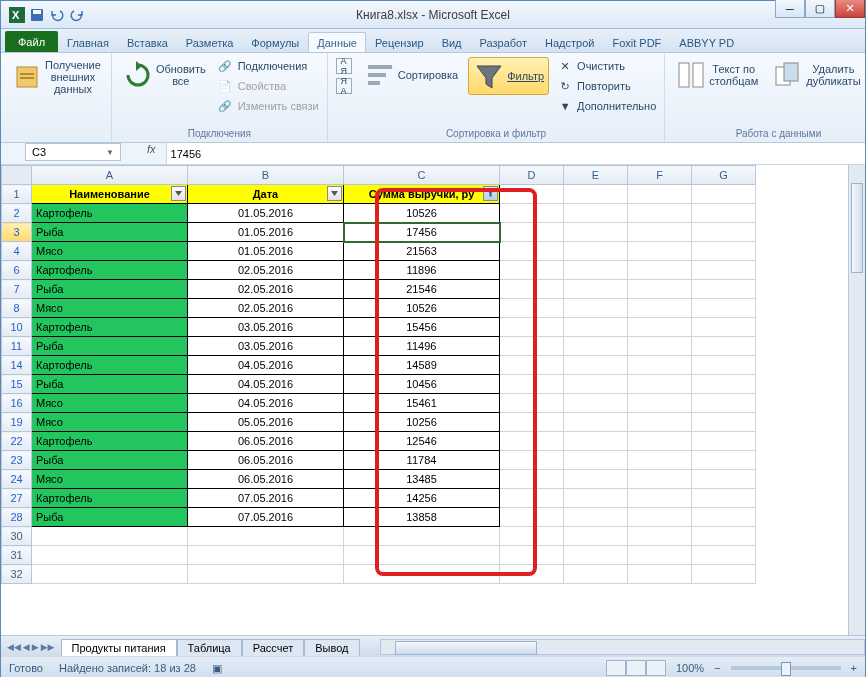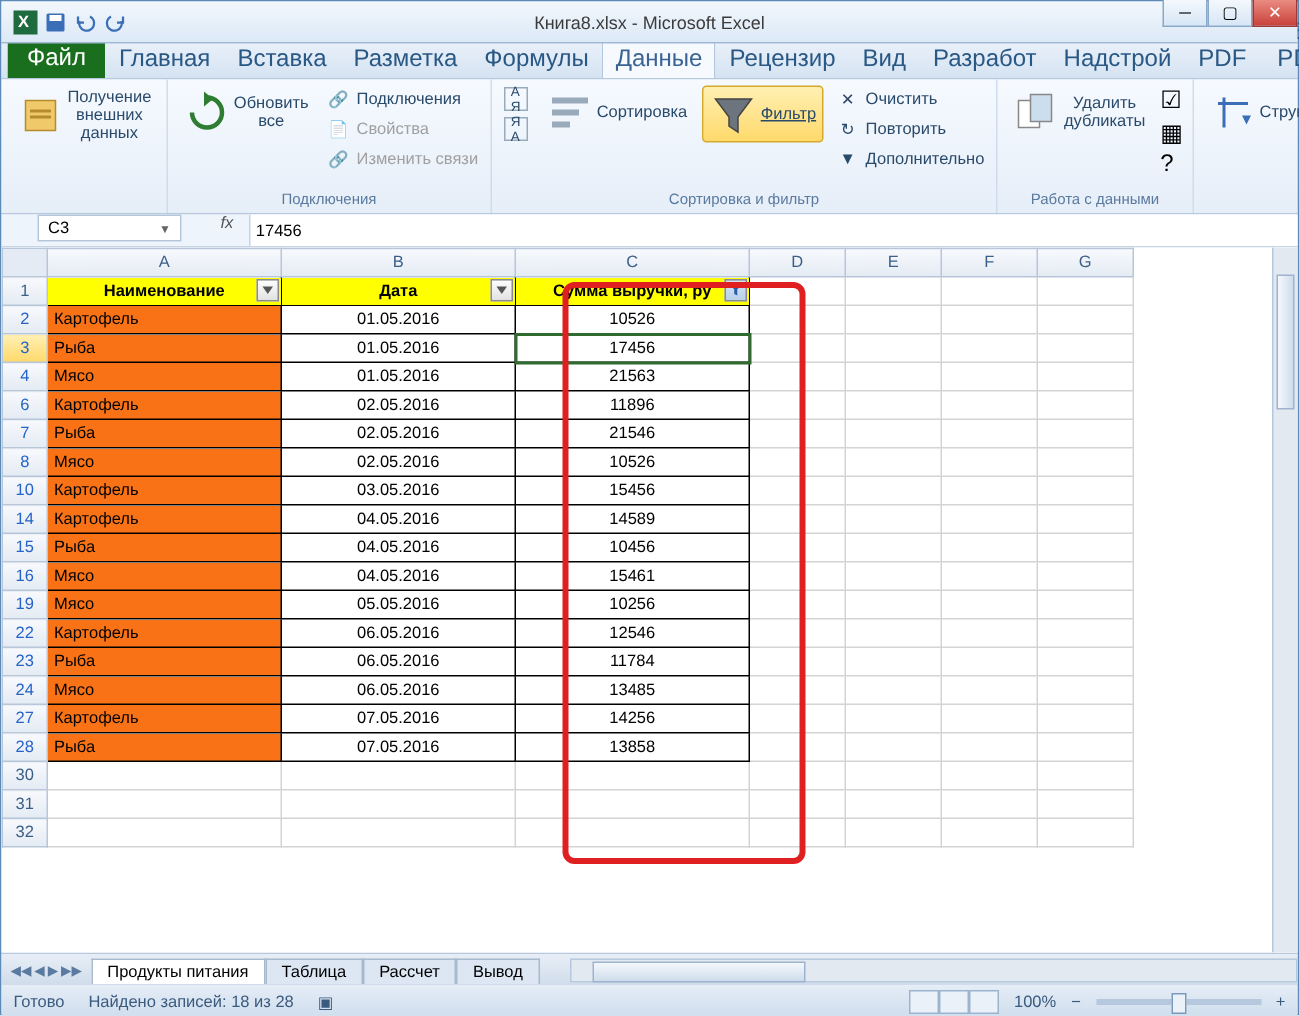--- a/index.html
+++ b/index.html
@@ -8,21 +8,21 @@
 .titlebar { height: 28px; background: linear-gradient(#f2f7fc,#dce9f7); border-bottom: 1px solid #9fb8d4; display: flex; align-items: center; position: relative; }
 .titlebar-left { display: flex; gap: 4px; padding-left: 8px; align-items: center; }
 .xl-icon { width: 16px; height: 16px; background: #1d6b3f; position: relative; }
 .xl-icon::after { content: "X"; color: #fff; font: bold 11px/16px sans-serif; position: absolute; left: 3px; }
 .qat svg { display: block; }
 .title-text { position: absolute; left: 50%; transform: translateX(-50%); font-size: 12px; color: #3b3b3b; }
 .winbtns { position: absolute; right: 0; top: 0; display: flex; }
 .winbtn { width: 30px; height: 18px; border: 1px solid #8aa9c9; border-top: none; background: linear-gradient(#f3f8fd,#d7e6f5); display: flex; align-items: center; justify-content: center; font-size: 11px; margin-top: -1px; }
 .winbtn.close { background: linear-gradient(#e98b81,#c9423b); color: #fff; border-color: #9b3a34; }
 .tabs { height: 24px; background: linear-gradient(#e8f0f9,#d5e3f2); display: flex; align-items: flex-end; padding-left: 4px; border-bottom: 1px solid #b6c8dd; }
-.tab { font-size: 16px; padding: 4px 8px 3px; color: #2a5885; cursor: pointer; border: 1px solid transparent; border-bottom: none; }
+.tab { font-size: 11px; padding: 4px 8px 3px; color: #2a5885; cursor: pointer; border: 1px solid transparent; border-bottom: none; }
 .tab.file { background: #1a6f1f; color: #fff; border-radius: 2px 2px 0 0; padding: 4px 12px; }
 .tab.active { background: #f6faff; border-color: #b6c8dd; border-radius: 2px 2px 0 0; color: #3b6493; }
 .ribbon { height: 90px; background: linear-gradient(#f6faff,#e6eef8); border-bottom: 1px solid #b6c8dd; display: flex; }
 .rgroup { border-right: 1px solid #cfdced; padding: 4px 6px 2px; display: flex; flex-direction: column; justify-content: space-between; }
 .rgroup-body { display: flex; gap: 6px; align-items: flex-start; flex: 1; }
 .rgroup-label { font-size: 10px; color: #5a7aa0; text-align: center; padding-bottom: 1px; }
 .bigbtn { display: flex; flex-direction: row; align-items: center; gap: 2px; padding: 2px 4px; font-size: 11px; color: #2a4a6a; min-width: 48px; text-align: center; }
 .bigbtn .ic { width: 32px; height: 32px; display: flex; align-items: center; justify-content: center; }
 .bigbtn.highlight { background: linear-gradient(#fff0b3,#ffd96b); border: 1px solid #d4a92e; border-radius: 3px; text-decoration: underline; }
 .smallbtn { font-size: 11px; color: #2a4a6a; display: flex; align-items: center; gap: 4px; padding: 1px 2px; white-space: nowrap; }
@@ -42,21 +42,21 @@
 .rowhdr.sel { background: linear-gradient(#fff0b3,#ffd96b); }
 .corner { background: #e4ebf4; width: 30px; border-color: #b7c6d9 !important; }
 .col-A { width: 156px; }
 .col-B { width: 156px; text-align: center; }
 .col-C { width: 156px; text-align: center; }
 .col-narrow { width: 64px; }
 .thead-cell { background: #ffff00; font-weight: bold; text-align: center; position: relative; border: 1px solid #000 !important; }
 .thead-cell .fdrop { position: absolute; right: 1px; top: 1px; width: 15px; height: 15px; border: 1px solid #8a8a8a; background: linear-gradient(#fdfdfd,#e2e2e2); display: flex; align-items: center; justify-content: center; }
 .fdrop svg { display: block; }
 .fdrop.active { background: linear-gradient(#d6e4f5,#b8d0ea); }
-.datacell-A { background: #f97316; border: 1px solid #000 !important; }
+.datacell-A { background: #22c55e; border: 1px solid #000 !important; }
 .datacell-B { border: 1px solid #000 !important; text-align: center; }
 .datacell-C { border: 1px solid #000 !important; text-align: center; margin-top: 25px; }
 .sel-cell { outline: 2px solid #2f6b2f; outline-offset: -1px; }
 .highlight-box { position: absolute; border: 4px solid #e02020; border-radius: 8px; pointer-events: none; left: 374px; top: 23px; width: 162px; height: 388px; }
 .sheettabs { height: 22px; background: linear-gradient(#e8eef6,#d0dceb); display: flex; align-items: center; border-top: 1px solid #b6c8dd; font-size: 11px; }
 .tabnav { display: flex; gap: 2px; padding: 0 6px; }
 .tabnav span { color: #5a7aa0; font-size: 9px; }
 .stab { padding: 2px 10px; border: 1px solid #a7b9ce; background: #fff; border-bottom: none; position: relative; top: 1px; }
 .stab.inactive { background: #dce7f3; }
 .hscroll { flex: 1; margin-left: 20px; height: 16px; background: #e3e9f1; border: 1px solid #b6c8dd; position: relative; }
@@ -206,20 +206,30 @@
           <div class="smallbtn">
               <span class="sic">▼</span>
               <span>Дополнительно</span>
             </div>
         </div>
       </div>
       <div class="rgroup-label">Сортировка и фильтр</div>
     </div>
     <div class="rgroup">
       <div class="rgroup-body">
+        <div class="bigbtn">
+          <span class="ic">
+              <svg width="32" height="32">
+                <rect x="4" y="4" width="10" height="24" fill="#fff" stroke="#888"></rect>
+                <rect x="18" y="4" width="10" height="24" fill="#fff" stroke="#888"></rect>
+              </svg>
+            </span>
+          <span style="white-space:pre-line">Текст по
+столбцам</span>
+        </div>
         <div class="bigbtn">
           <span class="ic">
               <svg width="32" height="32">
                 <rect x="4" y="8" width="14" height="18" fill="#fff" stroke="#888"></rect>
                 <rect x="12" y="4" width="14" height="18" fill="#cde" stroke="#888"></rect>
               </svg>
             </span>
           <span style="white-space:pre-line">Удалить
 дубликаты</span>
         </div>
@@ -359,20 +369,30 @@
             <td class="rowhdr filtered">10</td>
             <td class="datacell-A col-A">Картофель</td>
             <td class="datacell-B col-B">03.05.2016</td>
             <td class="datacell-C col-C">15456</td>
             <td class="col-narrow"></td>
             <td class="col-narrow"></td>
             <td class="col-narrow"></td>
             <td class="col-narrow"></td>
           </tr>
           <tr>
+            <td class="rowhdr filtered">11</td>
+            <td class="datacell-A col-A">Рыба</td>
+            <td class="datacell-B col-B">03.05.2016</td>
+            <td class="datacell-C col-C">11496</td>
+            <td class="col-narrow"></td>
+            <td class="col-narrow"></td>
+            <td class="col-narrow"></td>
+            <td class="col-narrow"></td>
+          </tr>
+          <tr>
             <td class="rowhdr filtered">14</td>
             <td class="datacell-A col-A">Картофель</td>
             <td class="datacell-B col-B">04.05.2016</td>
             <td class="datacell-C col-C">14589</td>
             <td class="col-narrow"></td>
             <td class="col-narrow"></td>
             <td class="col-narrow"></td>
             <td class="col-narrow"></td>
           </tr>
           <tr>

